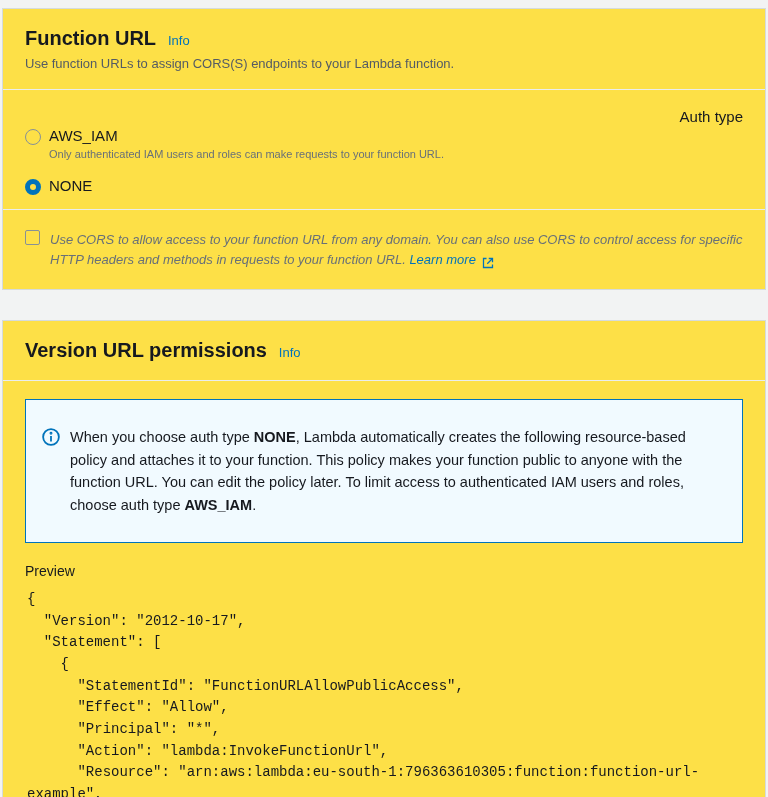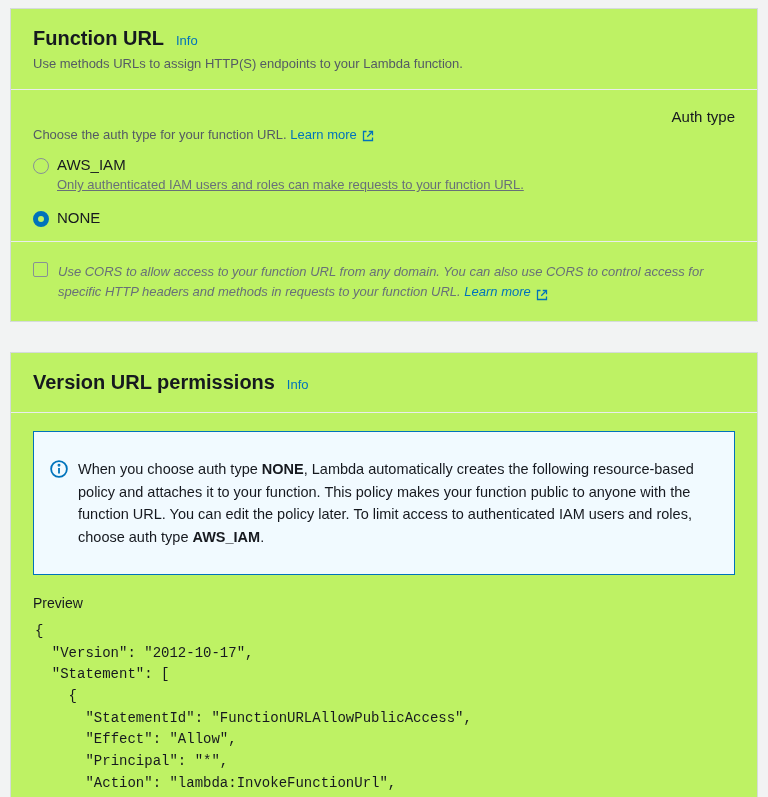--- a/index.html
+++ b/index.html
@@ -4,23 +4,23 @@
   <style>
     * { box-sizing: border-box; margin: 0; padding: 0; }
     body {
       font-family: "Amazon Ember", "Helvetica Neue", Arial, sans-serif;
       font-size: 14px;
       color: #16191f;
       background: #f2f3f3;
       padding: 0;
     }
     .panel {
-      background: #bef264;
+      background: #fde047;
       border: 1px solid #d5dbdb;
-      margin: 8px 10px;
+      margin: 8px 2px;
     }
     .panel-header {
       padding: 18px 22px 18px 22px;
       border-bottom: 1px solid #eaeded;
     }
     .panel-header h1 {
       font-size: 20px;
       font-weight: 700;
       display: inline;
       color: #16191f;
@@ -84,25 +84,24 @@
     }
     .radio-button.selected {
       border: 5px solid #0073bb;
     }
     .radio-content { flex: 1; }
     .radio-title {
       font-size: 15px;
       color: #16191f;
     }
     .radio-desc {
-      font-size: 13px;
+      font-size: 11px;
       color: #687078;
       margin-top: 2px;
       line-height: 1.5;
-      text-decoration: underline;
     }
     .divider {
       border-top: 1px solid #eaeded;
       margin: 0 -22px 18px -22px;
     }
     .checkbox-item {
       display: flex;
       align-items: flex-start;
       gap: 10px;
     }
@@ -167,38 +166,25 @@
        font-size: 20px;
     }
   </style>
 </head>
 <body>
 
 <div class="panel">
   <div class="panel-header">
     <h1>Function URL</h1>
     <span class="info-link">Info</span>
-    <span class="desc">Use methods URLs to assign HTTP(S) endpoints to your Lambda function.</span>
+    <span class="desc">Use function URLs to assign CORS(S) endpoints to your Lambda function.</span>
   </div>
   <div class="panel-body">
 
     <div class="field-label">Auth type</div>
-    <div class="field-desc">
-      <span>Choose the auth type for your function URL.</span>
-      <span class="learn-more">
-        <span>Learn more</span>
-        <span class="ext-icon">
-          <svg viewBox="0 0 16 16" stroke="#0073bb" stroke-width="1.7" fill="none">
-              <path d="M6 2H2v12h12v-4"></path>
-              <path d="M9 2h5v5"></path>
-              <path d="M14 2L7 9"></path>
-            </svg>
-        </span>
-      </span>
-    </div>
 
     <div class="radio-group">
       <div class="radio-item">
         <div class="radio-button"></div>
         <div class="radio-content">
           <div class="radio-title">AWS_IAM</div>
           <div class="radio-desc">Only authenticated IAM users and roles can make requests to your function URL.</div>
         </div>
       </div>
       <div class="radio-item">

